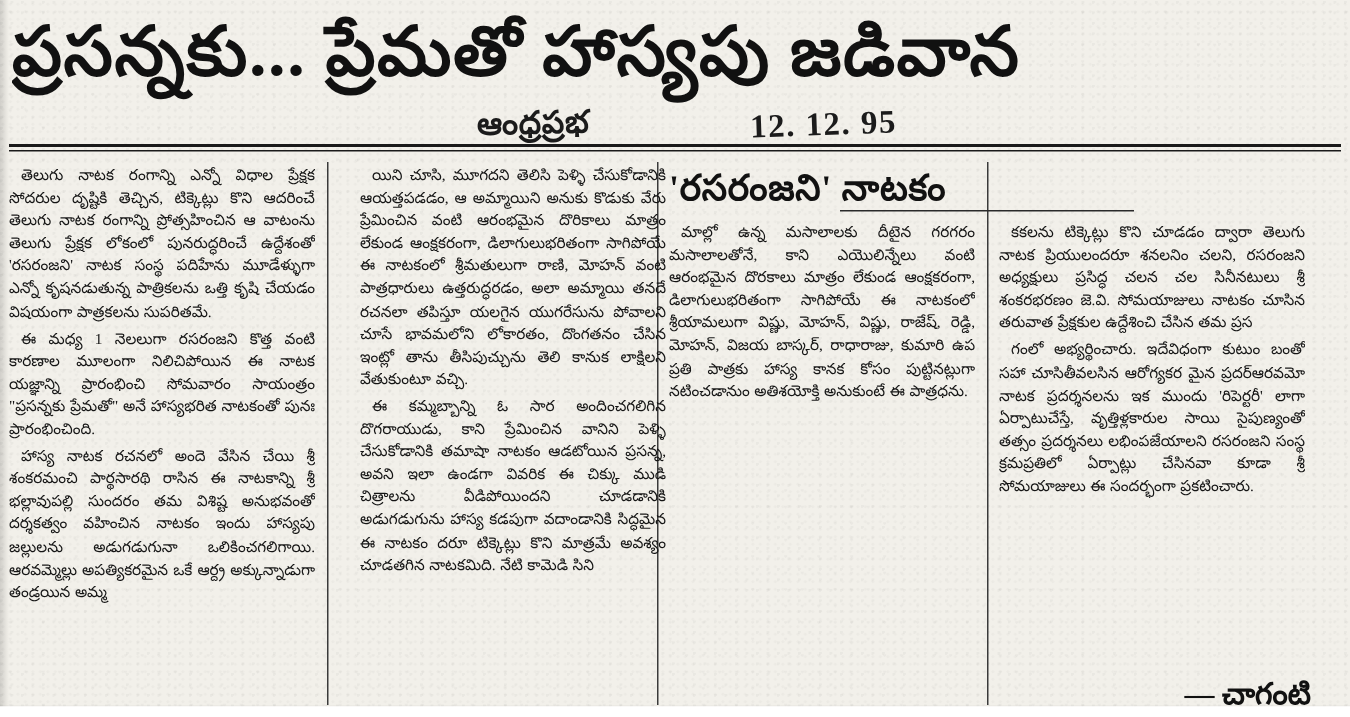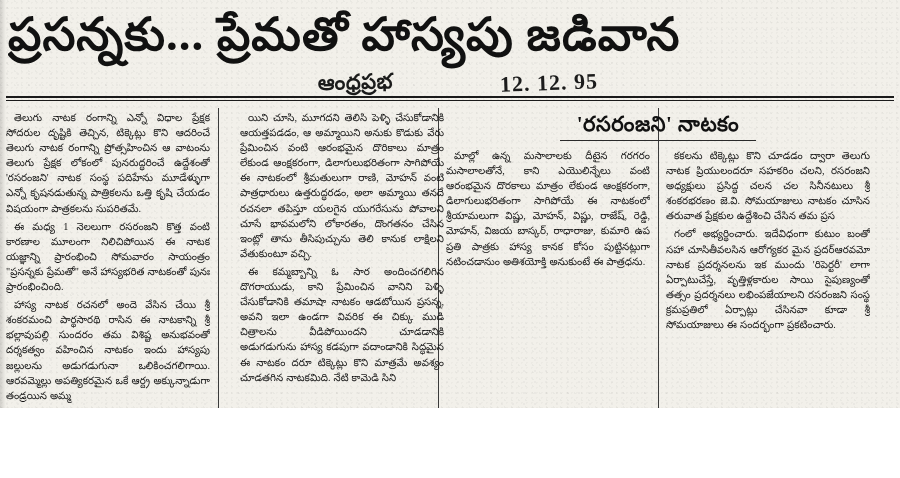--- a/index.html
+++ b/index.html
@@ -3,21 +3,21 @@
 <meta charset="utf-8">
 <style>
   html, body {
     margin: 0;
     padding: 0;
     background: #ffffff;
   }
   #page {
     position: relative;
     width: 900px;
-    height: 408px;
+    height: 471px;
     background: #f2f0ea;
     overflow: hidden;
     font-family: "Liberation Sans", sans-serif;
     
     background-image:
       radial-gradient(circle at 12% 20%, rgba(0,0,0,0.035) 0 1px, transparent 1px),
       radial-gradient(circle at 63% 71%, rgba(0,0,0,0.03) 0 1px, transparent 1px),
       radial-gradient(circle at 37% 52%, rgba(0,0,0,0.025) 0 1px, transparent 1px);
     background-size: 7px 7px, 11px 11px, 5px 5px;
   }
@@ -112,23 +112,22 @@
     margin: 0 0 0 0;
     text-indent: 8px;
   }
   .col p + p { margin-top: 3px; }
   
   #subhead {
     position: absolute;
     left: 446px;
     top: 112px;
     width: 424px;
-    text-align: center;
-    font-family: "Liberation Serif", serif;
-    font-size: 21px;
+    font-family: "Liberation Serif", serif;
+    font-size: 24px;
     font-weight: bold;
     color: #111;
     letter-spacing: 0.5px;
   }
   #subhead-rule {
     position: absolute;
     left: 560px;
     top: 140px;
     width: 196px;
     height: 1px;
@@ -194,20 +193,20 @@
   <div class="col" id="col2">
     <p>యిని చూసి, మూగదని తెలిసి పెళ్ళి చేసుకోడానికి ఆయత్తపడడం, ఆ అమ్మాయిని అనుకు కొడుకు వేరు ప్రేమించిన వంటి ఆరంభమైన దొరికాలు మాత్రం లేకుండ ఆంక్షకరంగా, డిలాగులుభరితంగా సాగిపోయే ఈ నాటకంలో శ్రీమతులుగా రాణి, మోహన్ వంటి పాత్రధారులు ఉత్తరుద్ధరడం, అలా అమ్మాయి తనదే రచనలా తపిస్తూ యలగైన యుగరేసును పోవాలని చూసే భావమలోని లోకారతం, దొంగతనం చేసిన ఇంట్లో తాను తీసిపుచ్చును తెలి కానుక లాక్షిలని వేతుకుంటూ వచ్చి.</p>
     <p>ఈ కమ్మబ్బాన్ని ఓ సార అందించగలిగిన దొగరాయుడు, కాని ప్రేమించిన వానిని పెళ్ళి చేసుకోడానికి తమాషా నాటకం ఆడటోయిన ప్రసన్న, అవని ఇలా ఉండగా వివరిక ఈ చిక్కు ముడి చిత్రాలను వీడిపోయిందని చూడడానికి అడుగడుగును హాస్య కడపుగా వదాండానికి సిద్ధమైన ఈ నాటకం దరూ టిక్కెట్లు కొని మాత్రమే అవశ్యం చూడతగిన నాటకమిది. నేటి కామెడి సిని</p>
   </div>
 
   <div class="col" id="col3">
     <p>మాల్లో ఉన్న మసాలాలకు దీటైన గరగరం మసాలాలతోనే, కాని ఎయొలిన్నేలు వంటి ఆరంభమైన దొరకాలు మాత్రం లేకుండ ఆంక్షకరంగా, డిలాగులుభరితంగా సాగిపోయే ఈ నాటకంలో శ్రీయామలుగా విష్ణు, మోహన్, విష్ణు, రాజేష్, రెడ్డి, మోహన్, విజయ బాస్కర్, రాధారాజు, కుమారి ఉప ప్రతి పాత్రకు హాస్య కానక కోసం పుట్టినట్లుగా నటించడానుం అతిశయోక్తి అనుకుంటే ఈ పాత్రధను.</p>
   </div>
 
   <div class="col" id="col4">
-    <p>కకలను టిక్కెట్లు కొని చూడడం ద్వారా తెలుగు నాటక ప్రియులందరూ సహకరిం చలని, రసరంజని అధ్యక్షులు ప్రసిద్ధ చలన చల సినీనటులు శ్రీ శంకరభరణం జె.వి. సోమయాజులు నాటకం చూసిన తరువాత ప్రేక్షకుల ఉద్దేశించి చేసిన తమ ప్రస</p>
+    <p>కకలను టిక్కెట్లు కొని చూడడం ద్వారా తెలుగు నాటక ప్రియులందరూ శనలనిం చలని, రసరంజని అధ్యక్షులు ప్రసిద్ధ చలన చల సినీనటులు శ్రీ శంకరభరణం జె.వి. సోమయాజులు నాటకం చూసిన తరువాత ప్రేక్షకుల ఉద్దేశించి చేసిన తమ ప్రస</p>
     <p>గంలో అభ్యర్థించారు. ఇదేవిధంగా కుటుం బంతో సహా చూసితీవలసిన ఆరోగ్యకర మైన ప్రదర్ఆరవమో నాటక ప్రదర్శనలను ఇక ముందు 'రిపెర్టరీ' లాగా ఏర్పాటుచేస్తే, వృత్తిళ్లకారుల సాయి సైపుణ్యంతో తత్సం ప్రదర్శనలు లభింపజేయాలని రసరంజని సంస్థ క్రమప్రతిలో ఏర్పాట్లు చేసినవా కూడా శ్రీ సోమయాజులు ఈ సందర్భంగా ప్రకటించారు.</p>
   </div>
 
   <div id="byline">— చాగంటి</div>
 
   <div id="bottom-shade"></div>
 </div>
 
 </body></html>

